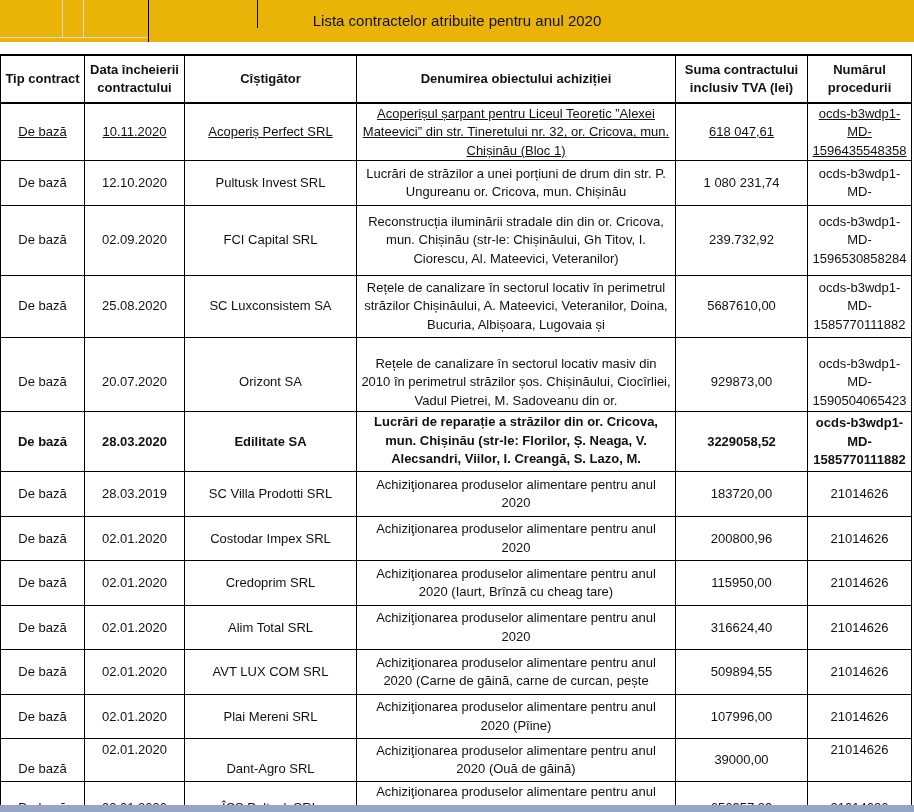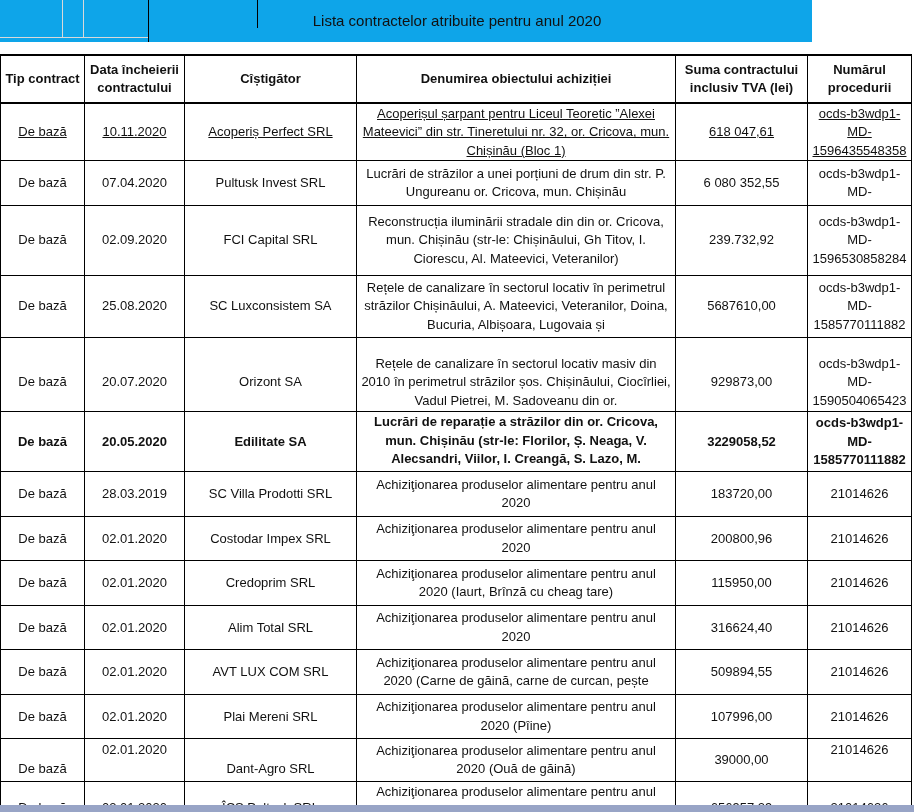--- a/index.html
+++ b/index.html
@@ -2,21 +2,21 @@
 <html><head>
 <meta charset="utf-8">
 <style>
   html,body{margin:0;padding:0;}
   body{
     width:914px;height:812px;position:relative;overflow:hidden;
     background:#ffffff;color:#1a1a1a;
     font-family:"Liberation Sans", sans-serif;
   }
   
-  .top-band{position:absolute;left:0;top:0;width:812px;height:42px;background:#0ea5e9;}
+  .top-band{position:absolute;left:0;top:0;width:914px;height:42px;background:#eab308;}
   .gridline-v{position:absolute;top:0;width:1px;background:#d9d9d9;}
   .gridline-h{position:absolute;height:1px;background:#d9d9d9;}
   .cellline-v{position:absolute;top:0;width:1px;background:#000;}
   .sheet-title{
     position:absolute;left:12px;top:0;width:890px;height:40px;
     display:flex;align-items:center;justify-content:center;
     font-size:15px;color:#111;
   }
   
   table.contracts{
@@ -107,30 +107,30 @@
         </td>
       <td>
           <div class="cw">ocds-b3wdp1-MD-1596435548358</div>
         </td>
     </tr>
     <tr class="r2">
       <td>
           <div class="cw">De bază</div>
         </td>
       <td>
-          <div class="cw">07.04.2020</div>
+          <div class="cw">12.10.2020</div>
         </td>
       <td>
           <div class="cw">Pultusk Invest SRL</div>
         </td>
       <td>
           <div class="cw">Lucrări de străzilor a unei porțiuni de drum din str. P. Ungureanu or. Cricova, mun. Chișinău</div>
         </td>
       <td>
-          <div class="cw">6 080 352,55</div>
+          <div class="cw">1 080 231,74</div>
         </td>
       <td>
           <div class="cw">ocds-b3wdp1-MD-</div>
         </td>
     </tr>
     <tr class="r3">
       <td>
           <div class="cw">De bază</div>
         </td>
       <td>
@@ -187,21 +187,21 @@
         </td>
       <td>
           <div class="cw">ocds-b3wdp1-MD-1590504065423</div>
         </td>
     </tr>
     <tr class="r6">
       <td>
           <div class="cw">De bază</div>
         </td>
       <td>
-          <div class="cw">20.05.2020</div>
+          <div class="cw">28.03.2020</div>
         </td>
       <td>
           <div class="cw">Edilitate SA</div>
         </td>
       <td>
           <div class="cw">Lucrări de reparație a străzilor din or. Cricova, mun. Chișinău (str-le: Florilor, Ș. Neaga, V. Alecsandri, Viilor, I. Creangă, S. Lazo, M. Eminescu, I. Gagarin,</div>
         </td>
       <td>
           <div class="cw">3229058,52</div>
         </td>

